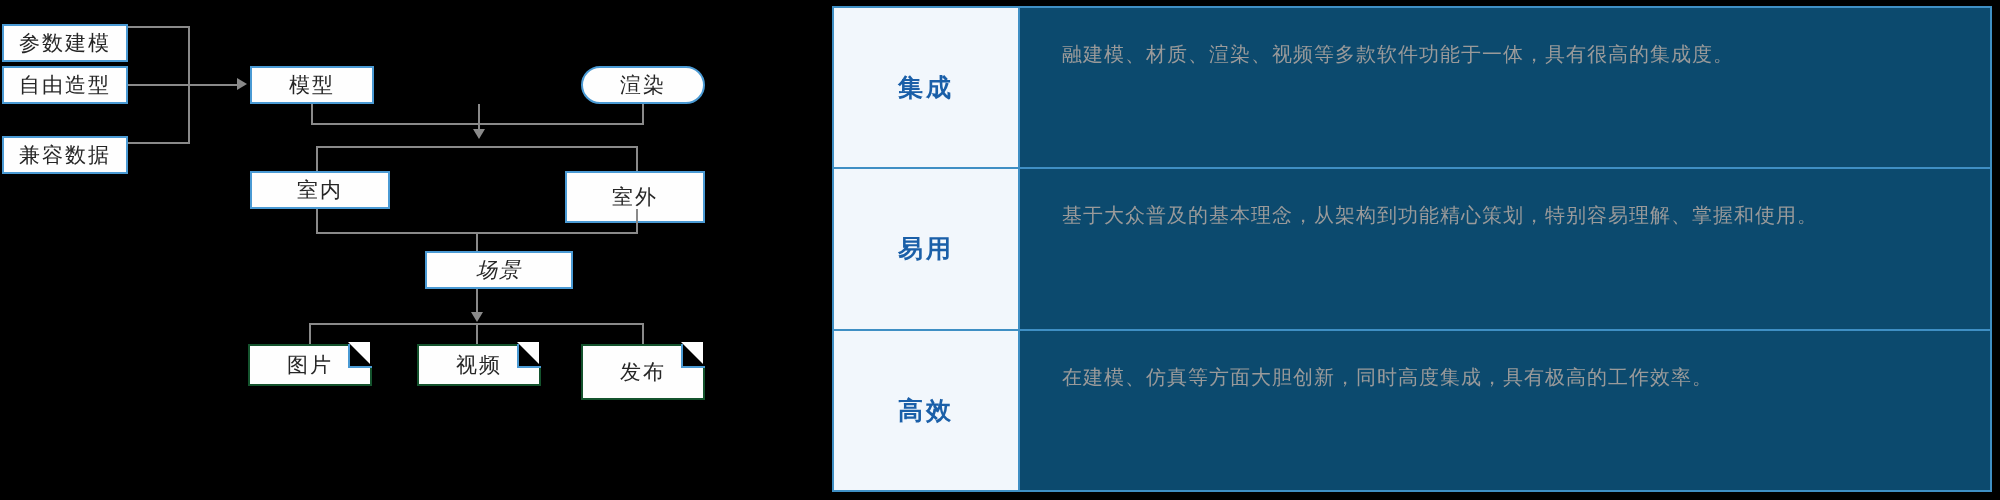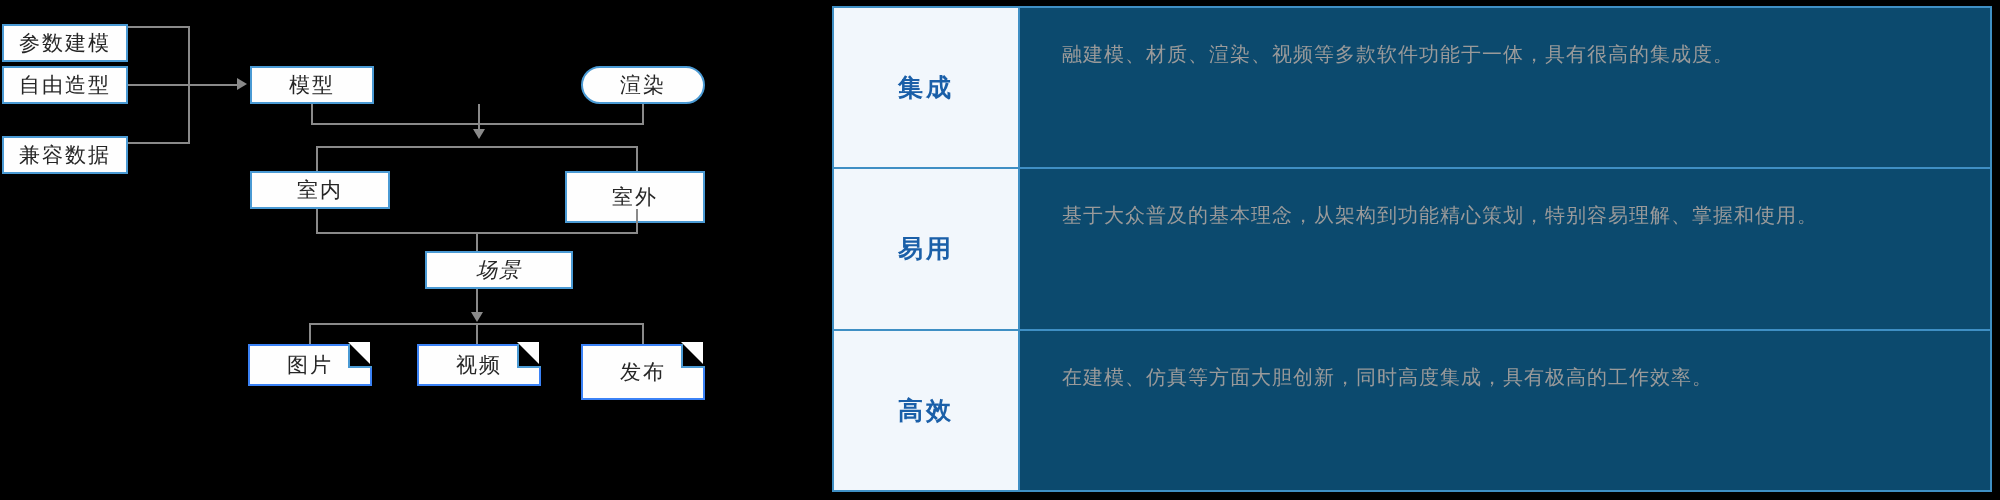--- a/index.html
+++ b/index.html
@@ -4,21 +4,21 @@
 <style>
   html,body{margin:0;padding:0;background:#000;}
   body{width:2000px;height:500px;overflow:hidden;font-family:"Liberation Sans","DejaVu Sans",sans-serif;}
   #stage{position:relative;width:2000px;height:500px;background:#000;}
 
   
   #flow{position:absolute;left:0;top:0;width:820px;height:500px;}
   .node{position:absolute;background:#fefefe;border:2px solid #4a9ad4;
         display:flex;align-items:center;justify-content:center;
         color:#262626;font-size:21px;letter-spacing:2px;box-sizing:border-box;}
-  .node.doc{border:2px solid #3b82f6;}
+  .node.doc{border:2px solid #14532d;}
   .fold{position:absolute;right:-2px;top:-2px;width:22px;height:22px;
         background:#000;border-left:2px solid #4a9ad4;border-bottom:2px solid #4a9ad4;
         transform:none;}
   .fold:after{content:"";position:absolute;left:-2px;top:-2px;width:0;height:0;
         border-left:22px solid transparent;border-top:22px solid #fefefe;}
   .lineH{position:absolute;height:2px;background:#8a8a8a;}
   .lineV{position:absolute;width:2px;background:#8a8a8a;}
   .arrowR{position:absolute;width:0;height:0;border-top:6px solid transparent;
           border-bottom:6px solid transparent;border-left:10px solid #8a8a8a;}
   .arrowD{position:absolute;width:0;height:0;border-left:6px solid transparent;

